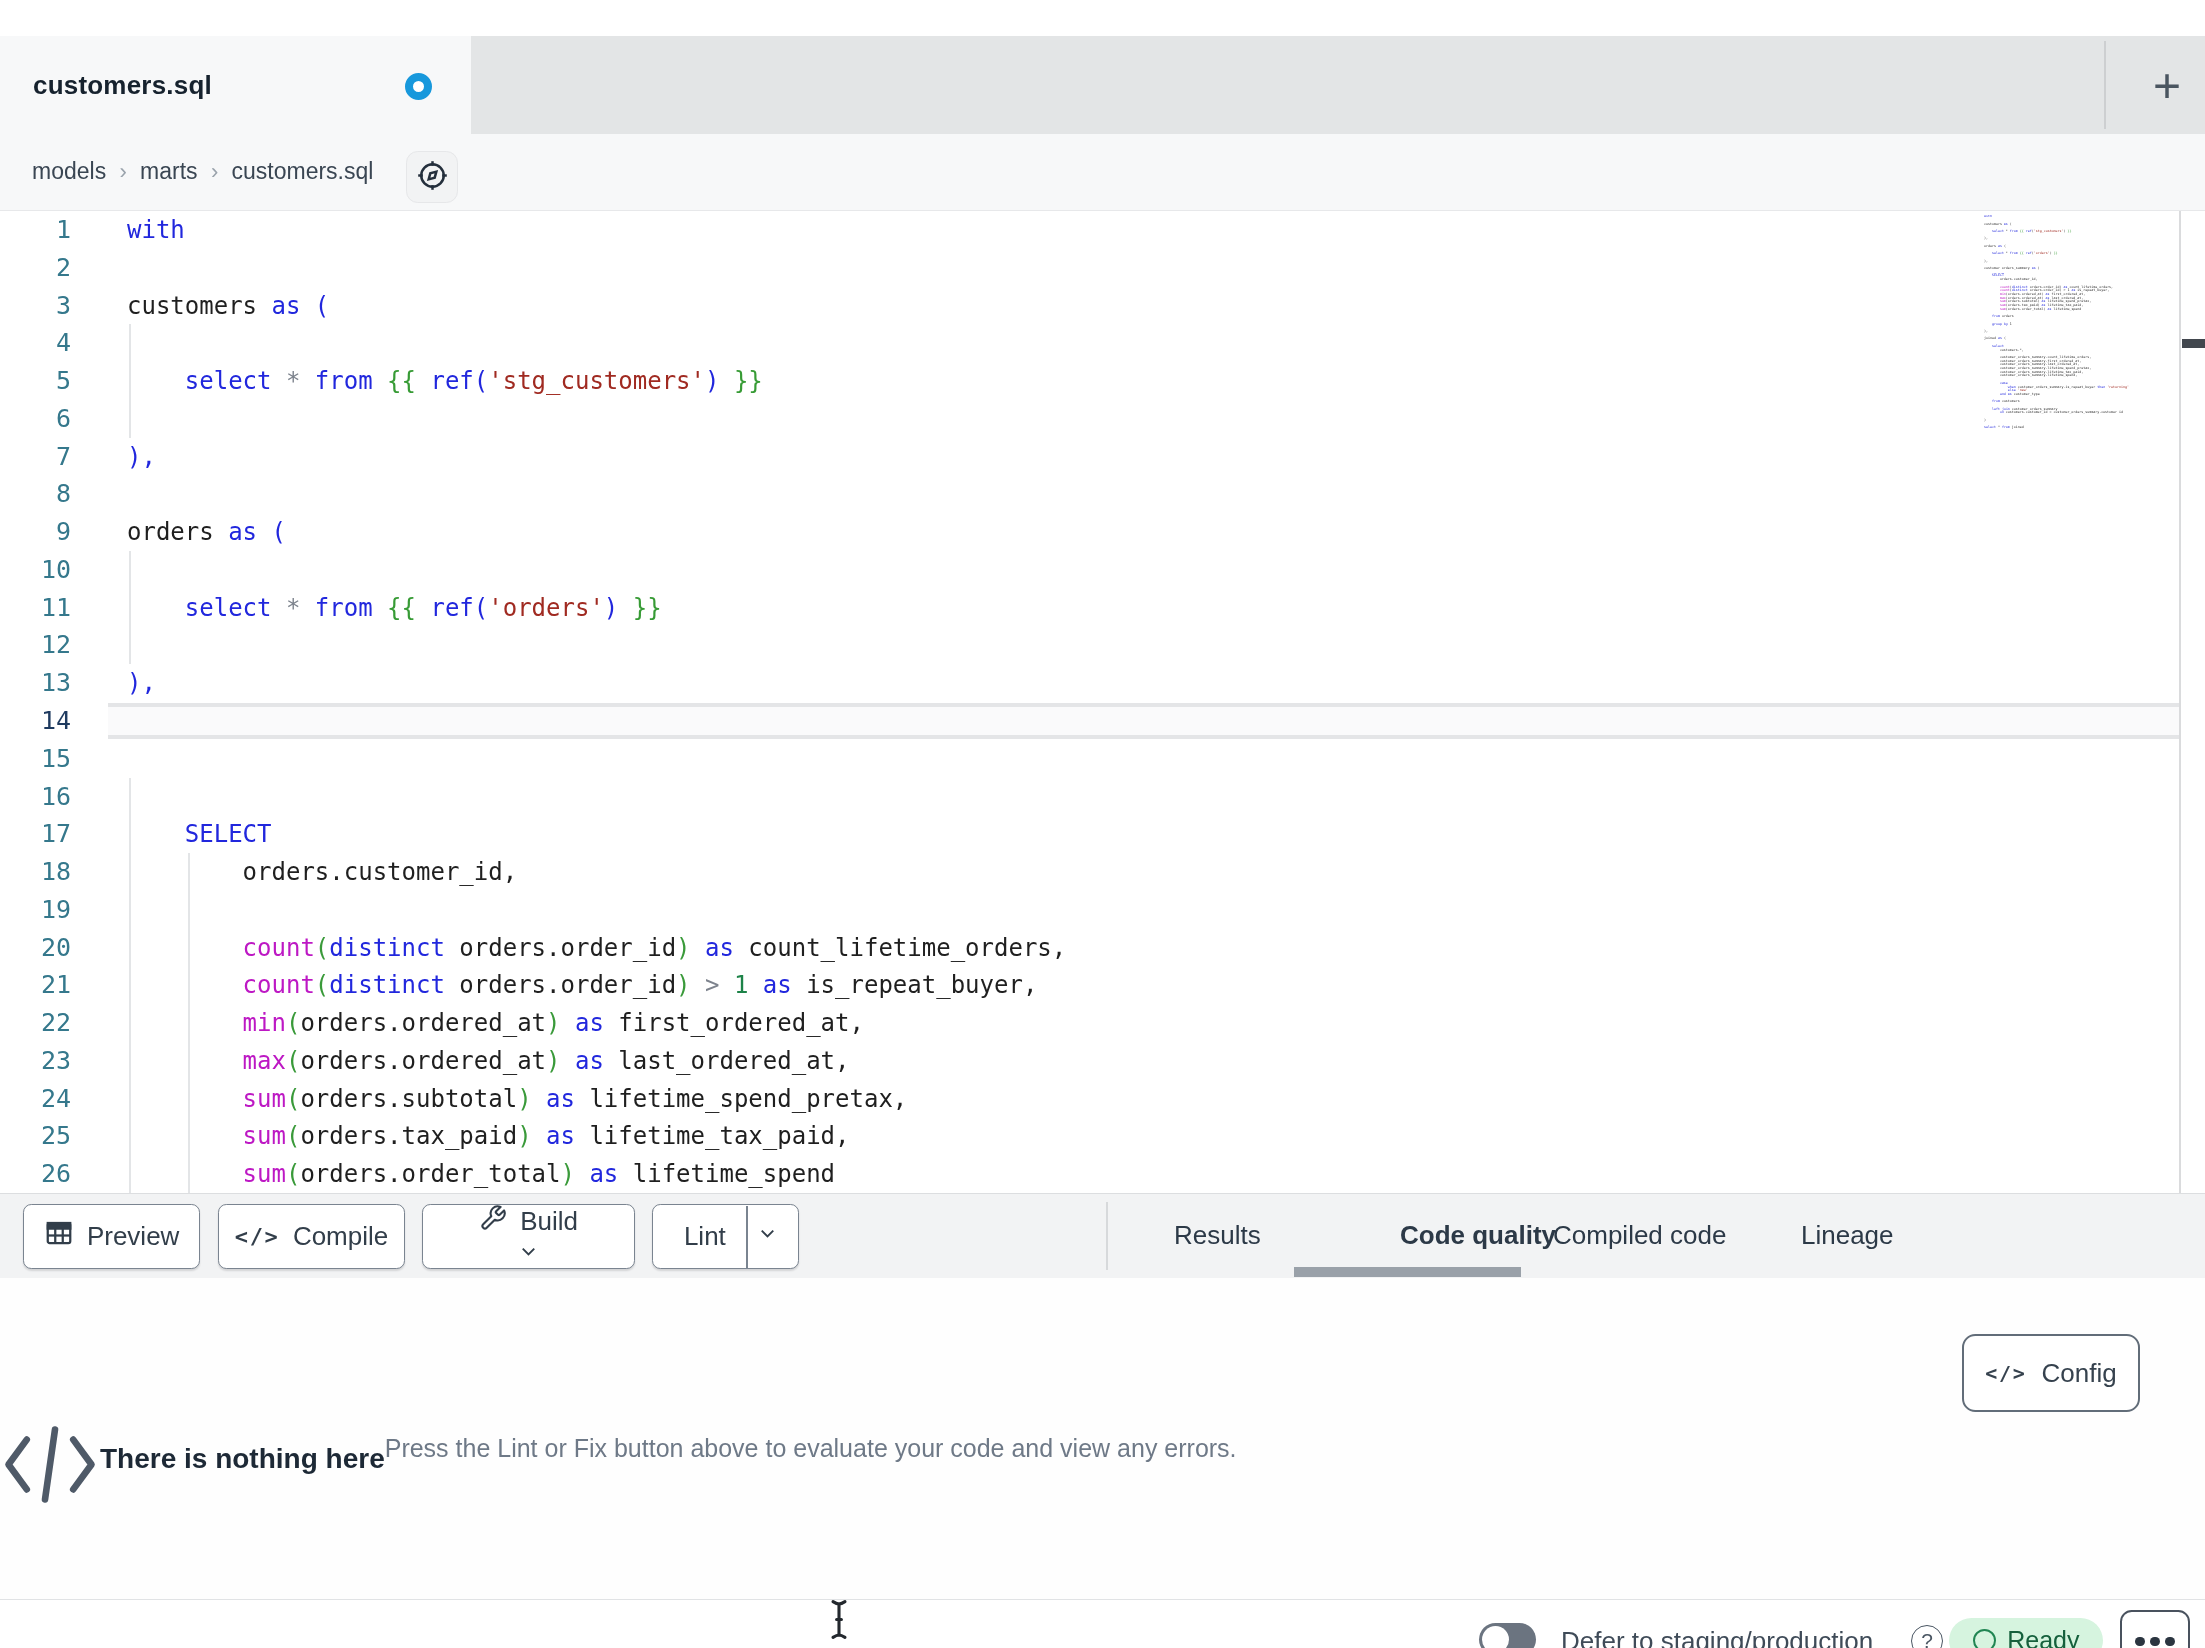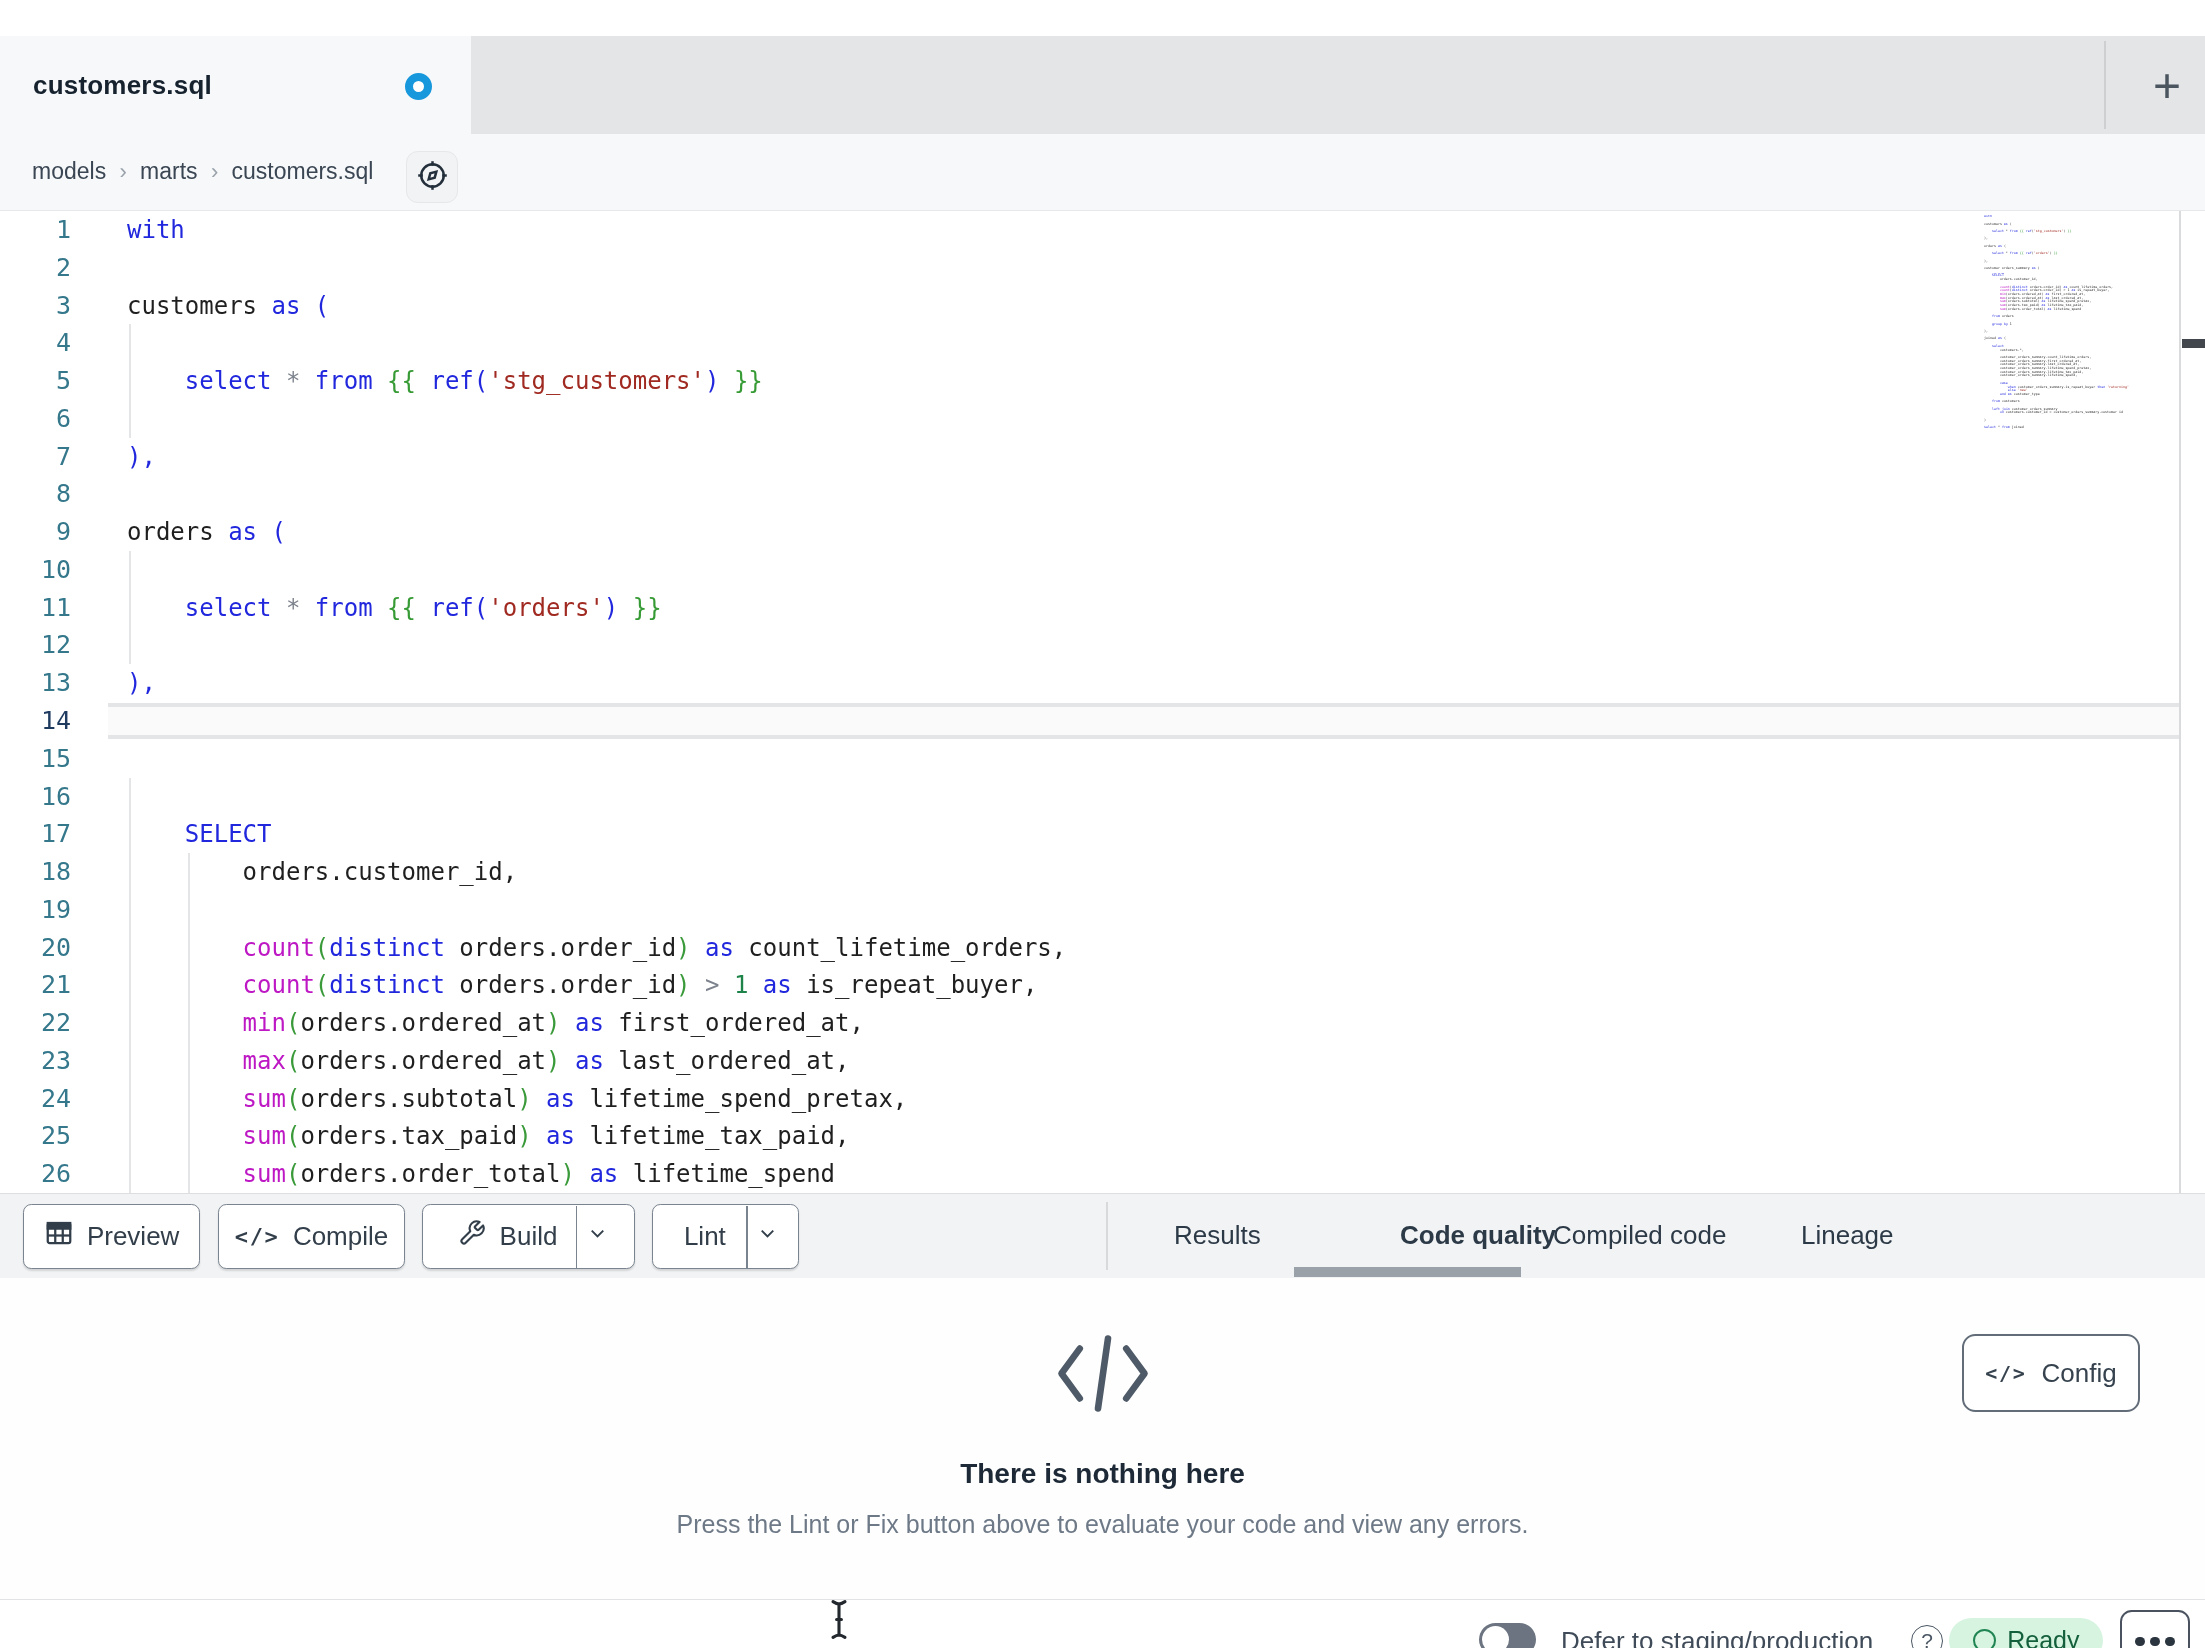--- a/index.html
+++ b/index.html
@@ -40,21 +40,21 @@
   .tbtn { position:absolute; top:10px; height:65px; background:#ffffff; border:1.7px solid #7a8490; border-radius:8.3px; display:flex; align-items:center; justify-content:center; gap:13.3px; font-size:26px; color:#323e4a; cursor:pointer; box-shadow:0 1.7px 1.7px rgba(27,31,35,.14); font-family:"Liberation Sans",sans-serif; }
   .tbtn .seg-divider { width:1.7px; height:62px; background:#7a8490; }
   .tbtn .chev { padding:0 8.3px; display:flex; align-items:center; }
   .bar-divider { position:absolute; left:1106px; top:8.3px; width:1.7px; height:68px; background:#d7d9db; }
   .ptab { position:absolute; top:0; height:83px; display:flex; align-items:center; font-size:26px; color:#2c3947; cursor:pointer; }
   .ptab.active { font-weight:600; }
   .ptab-underline { position:absolute; left:1294px; top:73px; width:227px; height:10px; background:#9aa1a9; }
 
   
   .panel { position:absolute; left:0; top:1242px; width:2205px; height:321px; background:#fefefe; }
-  .empty { position:absolute; left:0; top:0; width:2205px; height:321px; display:flex; flex-direction:column; align-items:center; }
+  .empty { position:absolute; left:0; top:0; width:2205px; height:321px; display:flex; flex-direction:row; align-items:center; }
   .empty-icon { margin-top:54px; color:#4f5a68; }
   .empty-title { margin-top:40px; font-size:28px; font-weight:700; color:#1d2936; }
   .empty-sub { margin-top:20px; font-size:25px; color:#6e7987; }
   .config-btn { position:absolute; left:1962px; top:56px; width:178px; height:78px; border-radius:13.3px; background:#ffffff; border:2.5px solid #626d79; display:flex; align-items:center; justify-content:center; gap:15px; font-size:26px; color:#36424e; cursor:pointer; font-family:"Liberation Sans",sans-serif; }
   .code-glyph { font-family:"DejaVu Sans Mono",monospace; font-weight:700; letter-spacing:1.7px; }
 
   
   .statusbar { position:absolute; left:0; top:1563px; width:2205px; height:85px; background:#ffffff; border-top:1.7px solid #e1e3e5; border-bottom:3.3px solid #e3e8ee; }
   .toggle { position:absolute; left:1479px; top:23px; width:57px; height:33px; border-radius:18.3px; background:#6b7480; cursor:pointer; }
   .toggle .knob { position:absolute; left:3.3px; top:3.3px; width:27px; height:27px; border-radius:50%; background:#ffffff; }
@@ -323,21 +323,21 @@
         </svg>
       </span>
       <span>Preview</span>
     </button>
 
     <button class="tbtn" style="left:218px; width:187px;">
       <span class="code-glyph" style="font-size:22px;">&lt;/&gt;</span>
       <span>Compile</span>
     </button>
 
-    <button class="tbtn" style="left:422px; width:213px; gap:0;">
+    <button class="tbtn" style="left:422px; width:213px; gap:0;flex-direction:column;">
       <span style="display:flex;align-items:center;gap:13.3px;padding:0 18.3px;">
         <span>
           <svg width="28" height="28" viewBox="0 0 24 24" fill="none" stroke="#323e4a" stroke-width="1.8" stroke-linecap="round" stroke-linejoin="round">
             <path d="M14.7 6.3a1 1 0 0 0 0 1.4l1.6 1.6a1 1 0 0 0 1.4 0l3.77-3.77a6 6 0 0 1-7.94 7.94l-6.91 6.91a2.12 2.12 0 0 1-3-3l6.91-6.91a6 6 0 0 1 7.94-7.94l-3.76 3.76z"></path>
           </svg>
         </span>
         <span>Build</span>
       </span>
       <span class="seg-divider"></span>
       <span class="chev">

